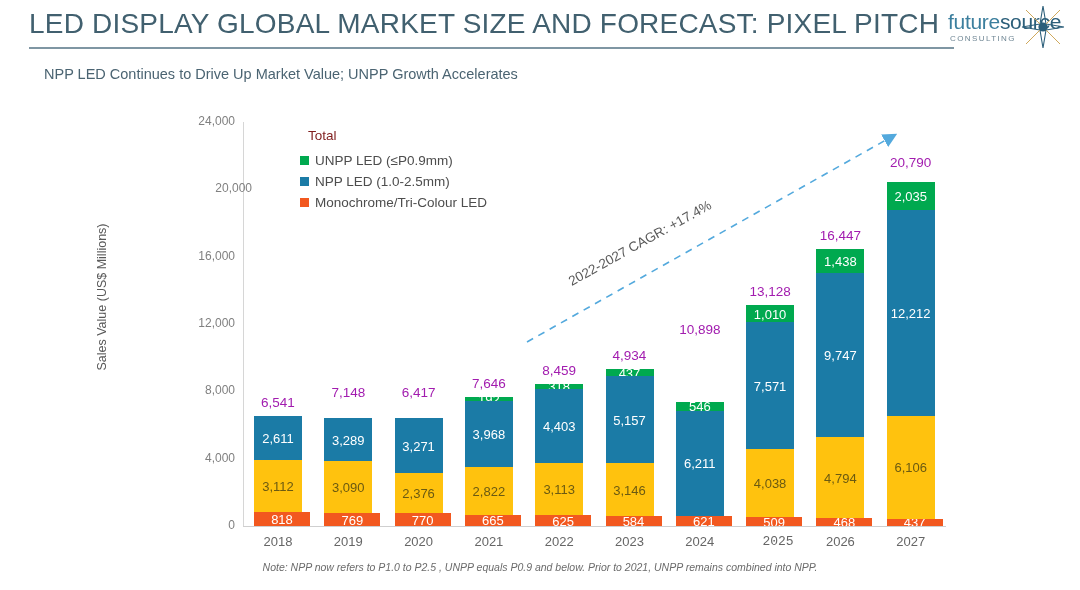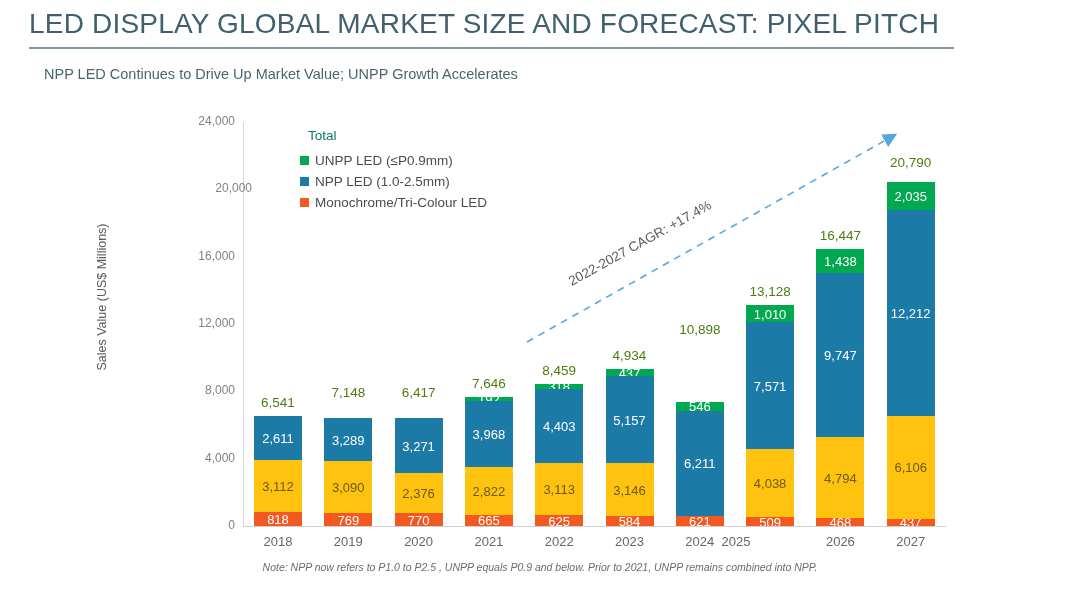--- a/index.html
+++ b/index.html
@@ -31,46 +31,62 @@
   .bar-slot{position:absolute;bottom:0;width:70px;height:404px;}
   .bar{position:absolute;left:11px;bottom:0;width:48px;}
   .seg{position:relative;width:100%;overflow:hidden;}
   .seg span{position:absolute;left:0;right:0;top:50%;transform:translateY(-50%);text-align:center;font-size:13px;white-space:nowrap;}
   .seg.unpp{background:#00a94f;}
   .seg.unpp span{color:#ffffff;}
   .seg.npp{background:#1b7ba6;}
   .seg.npp span{color:#ffffff;}
   .seg.std{background:#ffc20e;}
   .seg.std span{color:#6b5a12;}
-  .seg.mono{background:#f2581f;}
+  .seg.mono{background:#f2581f;padding-left:8px;}
   .seg.mono span{color:#ffffff;}
-  .total-lbl{position:absolute;left:-11px;width:70px;text-align:center;font-size:13.5px;color:#4d7c0f;}
+  .total-lbl{position:absolute;left:-11px;width:70px;text-align:center;font-size:13.5px;color:#a21caf;}
   .xtick{position:absolute;top:534px;width:70px;text-align:center;font-size:13px;color:#666666;}
 
   
   #legend{position:absolute;left:300px;top:128px;}
-  #legend-title{font-size:13.5px;color:#0f766e;margin:0 0 7px 8px;}
+  #legend-title{font-size:13.5px;color:#7f1d1d;margin:0 0 7px 8px;}
   .leg-row{display:flex;align-items:center;height:21px;}
   .swatch{width:9px;height:9px;margin-right:6px;flex:none;}
   .leg-label{font-size:13.5px;color:#4d4d4d;white-space:nowrap;}
 
   
   #cagr-svg{position:absolute;left:0;top:0;width:1080px;height:590px;pointer-events:none;}
   #cagr-text{position:absolute;left:640px;top:243px;font-size:13.5px;color:#595959;white-space:nowrap;
              transform:translate(-50%,-50%) rotate(-29deg);}
 
   #note{position:absolute;left:0;top:561px;width:1080px;text-align:center;font-size:10.5px;font-style:italic;color:#6b6b6b;}
 </style>
 </head>
 <body>
 
 <div id="header">
   <div id="page-title">LED DISPLAY GLOBAL MARKET SIZE AND FORECAST: PIXEL PITCH</div>
   <div id="title-rule"></div>
 
+  <div id="logo">
+    <div id="logo-word"><span>future</span><span class="dark">source</span></div>
+    <div id="logo-sub">CONSULTING</div>
+    <svg id="logo-star" viewBox="0 0 46 46">
+      <g stroke="#2c5f7a" stroke-width="1.1" fill="none">
+        <path d="M23 2 L20 20 M23 2 L26 20"></path>
+        <path d="M23 44 L20 26 M23 44 L26 26"></path>
+        <path d="M2 23 L20 20 M2 23 L20 26"></path>
+        <path d="M44 23 L26 20 M44 23 L26 26"></path>
+      </g>
+      <g stroke="#cfa95c" stroke-width="1" fill="none">
+        <path d="M6 6 L20 20 M40 6 L26 20 M6 40 L20 26 M40 40 L26 26"></path>
+      </g>
+      <circle cx="23" cy="23" r="4.6" fill="#2c5f7a"></circle>
+    </svg>
+  </div>
 </div>
 
 <div id="subtitle">NPP LED Continues to Drive Up Market Value; UNPP Growth Accelerates</div>
 
 <div id="chart">
   <div id="y-axis-line"></div>
   <div id="x-axis-line"></div>
   <div id="y-title">Sales Value (US$ Millions)</div>
   <div id="y-ticks">
       <div class="ytick" style="left: 173px; top: 518px;">0</div>
@@ -242,21 +258,21 @@
       </div>
     </div>
   <div id="x-ticks">
       <div class="xtick" style="left: 243px;">2018</div>
       <div class="xtick" style="left: 313.3px;">2019</div>
       <div class="xtick" style="left: 383.6px;">2020</div>
       <div class="xtick" style="left: 453.9px;">2021</div>
       <div class="xtick" style="left: 524.2px;">2022</div>
       <div class="xtick" style="left: 594.5px;">2023</div>
       <div class="xtick" style="left: 664.8px;">2024</div>
-      <div class="xtick" style="left: 701px;">2025</div>
+      <div class="xtick" style="left: 743px; font-family: Liberation Mono, monospace;">2025</div>
       <div class="xtick" style="left: 805.4px;">2026</div>
       <div class="xtick" style="left: 875.7px;">2027</div>
     </div>
 
   <svg id="cagr-svg">
     <defs>
       <marker id="ah" markerWidth="9" markerHeight="9" refX="6" refY="4.5" orient="auto">
         <path d="M0,0 L9,4.5 L0,9 z" fill="#53a9dd"></path>
       </marker>
     </defs>

